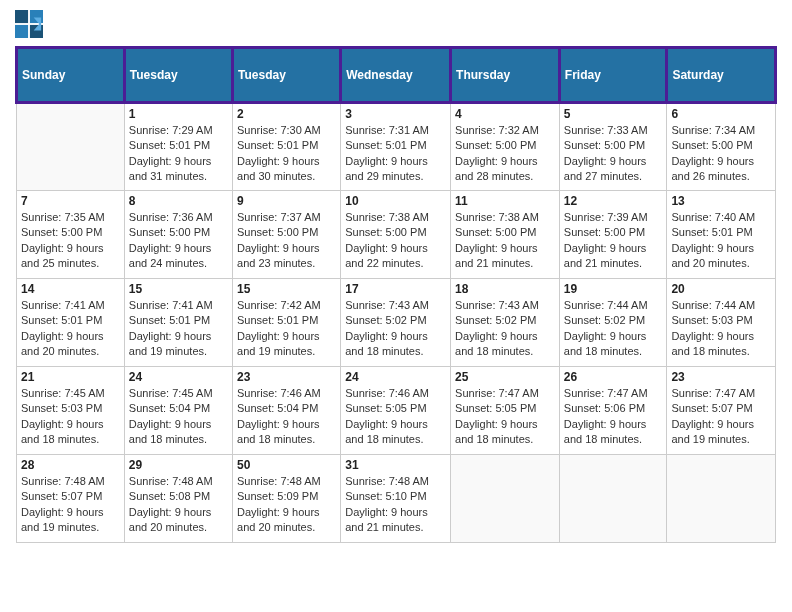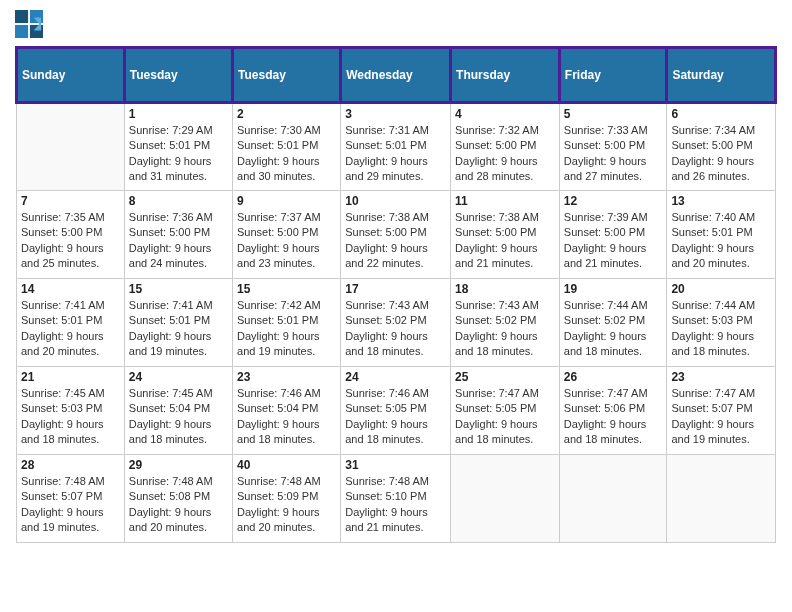--- a/index.html
+++ b/index.html
@@ -241,21 +241,21 @@
         <tr class="week-row">
           <td>
             <div class="day-number">28</div>
             <div class="day-info">Sunrise: 7:48 AM<br>Sunset: 5:07 PM<br>Daylight: 9 hours<br>and 19 minutes.</div>
           </td>
           <td>
             <div class="day-number">29</div>
             <div class="day-info">Sunrise: 7:48 AM<br>Sunset: 5:08 PM<br>Daylight: 9 hours<br>and 20 minutes.</div>
           </td>
           <td>
-            <div class="day-number">40</div>
+            <div class="day-number">50</div>
             <div class="day-info">Sunrise: 7:48 AM<br>Sunset: 5:09 PM<br>Daylight: 9 hours<br>and 20 minutes.</div>
           </td>
           <td>
             <div class="day-number">31</div>
             <div class="day-info">Sunrise: 7:48 AM<br>Sunset: 5:10 PM<br>Daylight: 9 hours<br>and 21 minutes.</div>
           </td>
           <td class="empty"></td>
           <td class="empty"></td>
           <td class="empty"></td>
         </tr>

